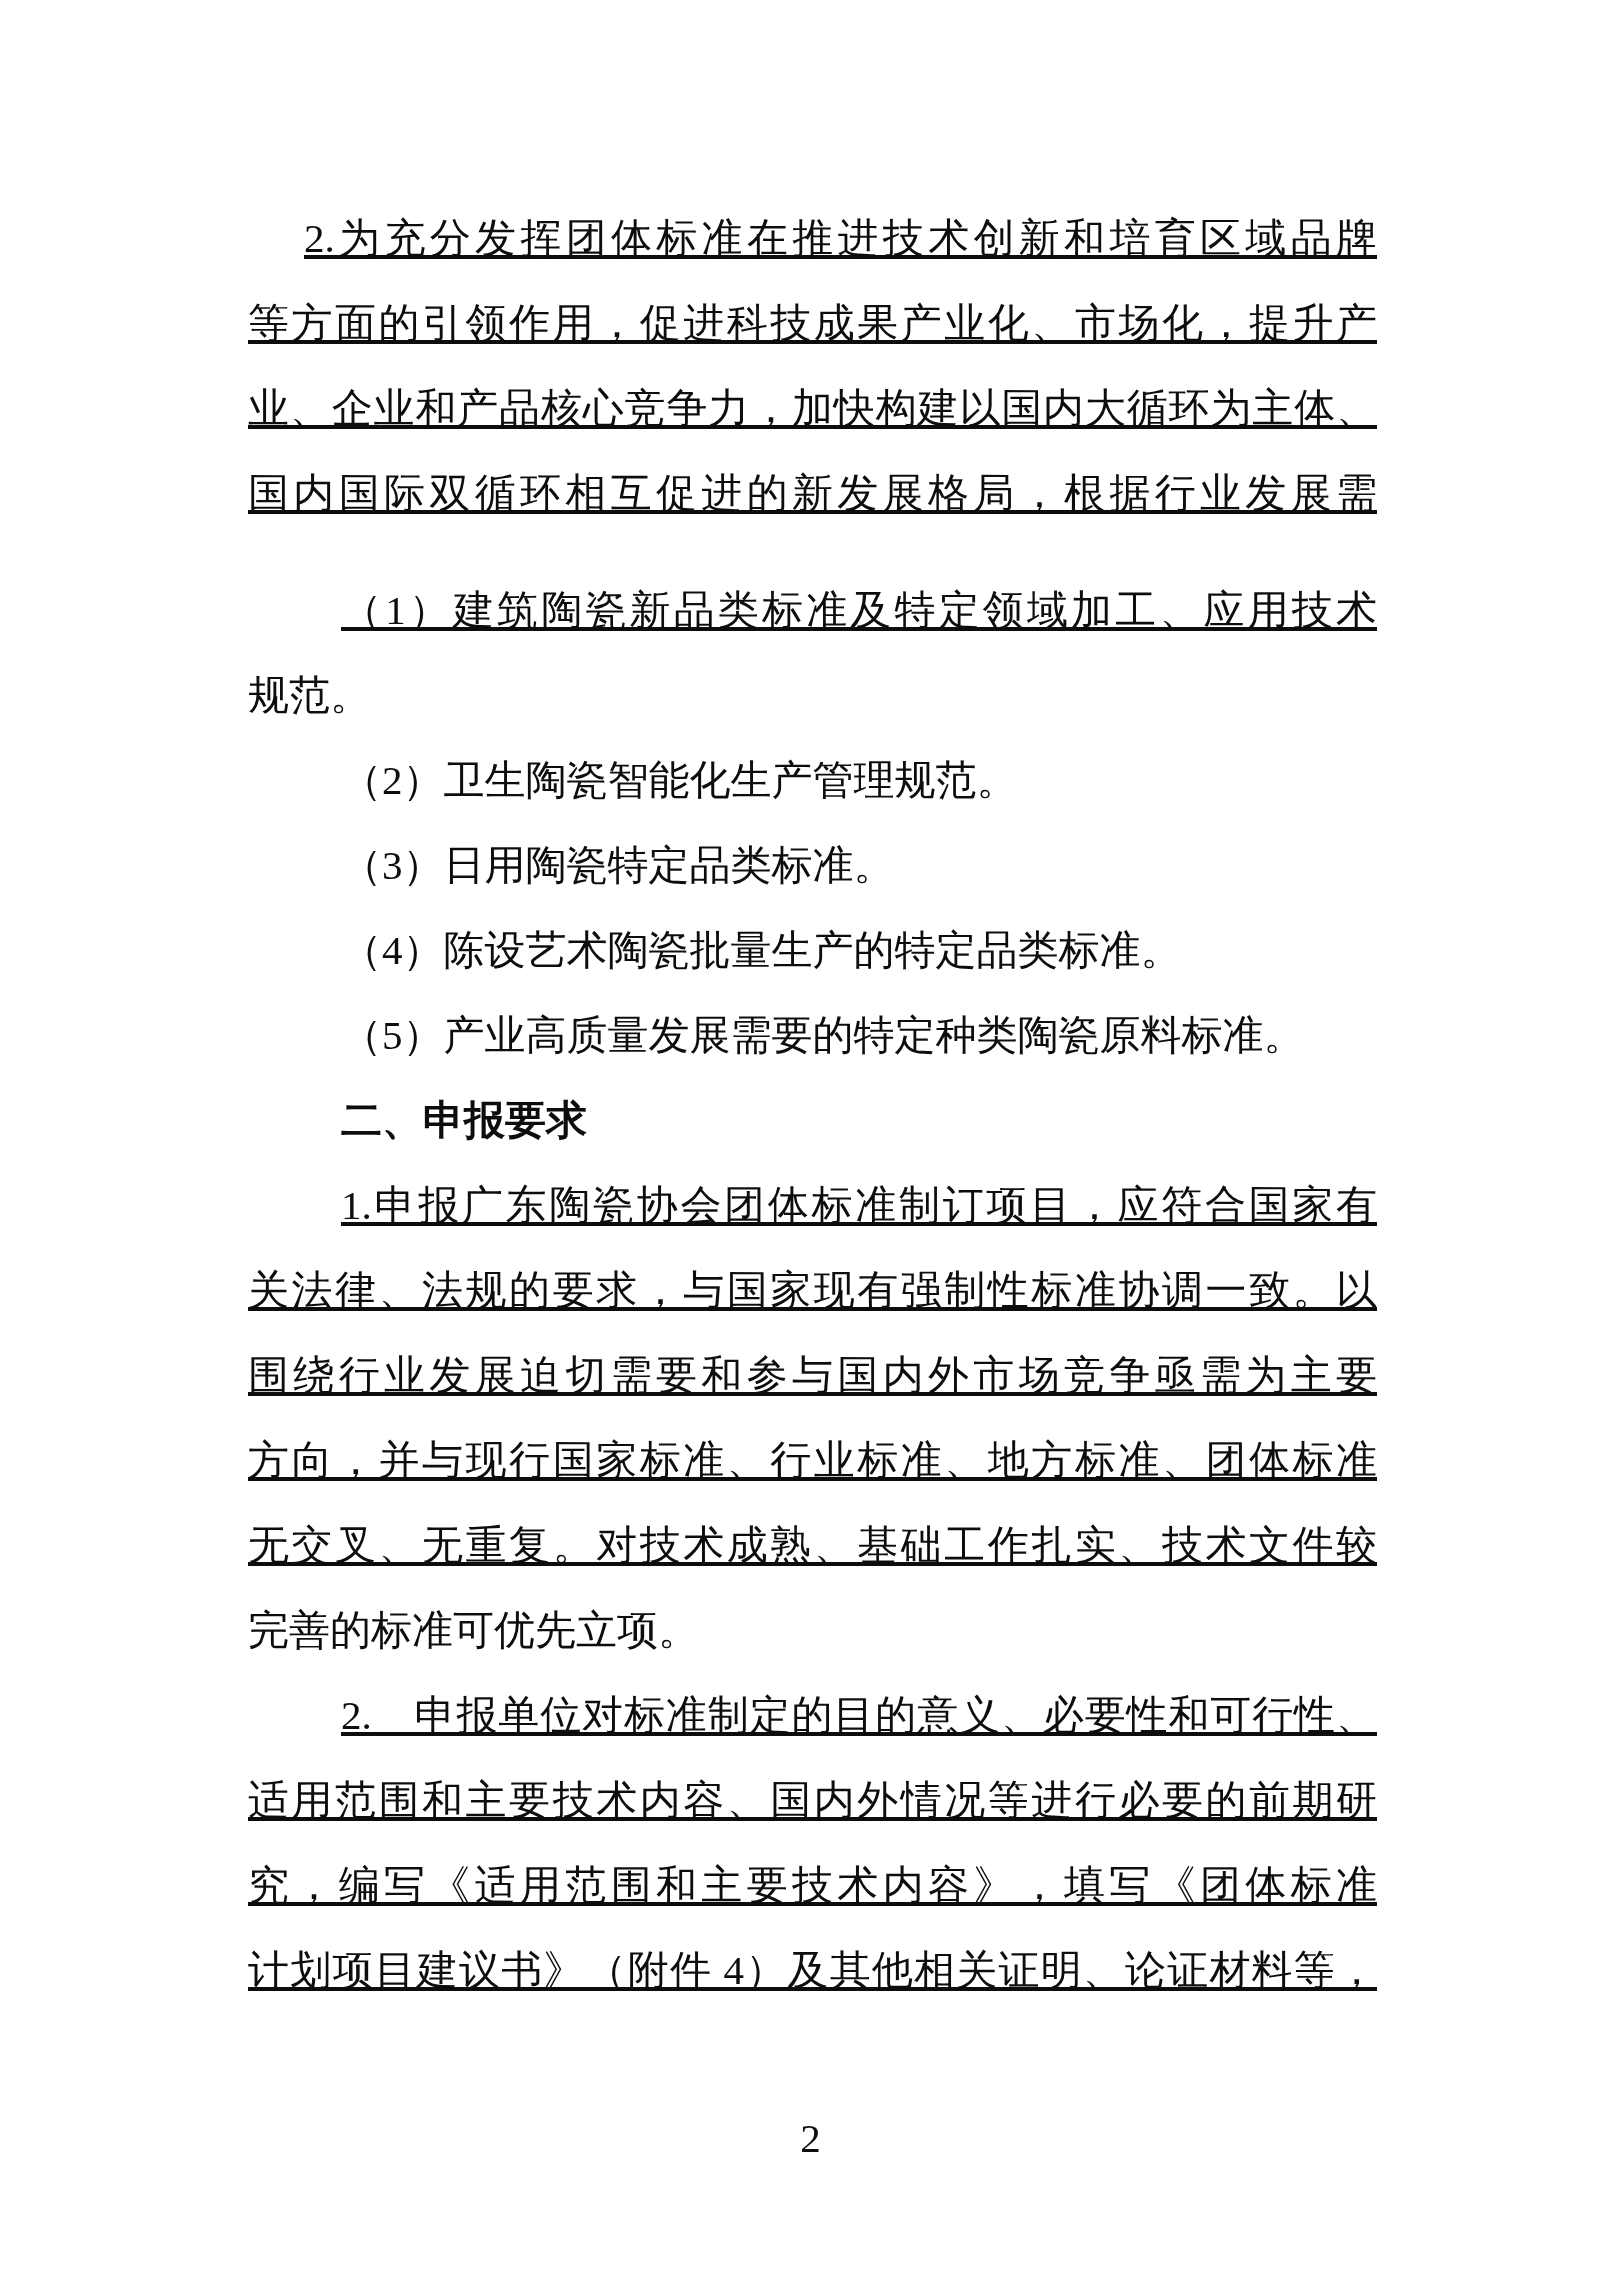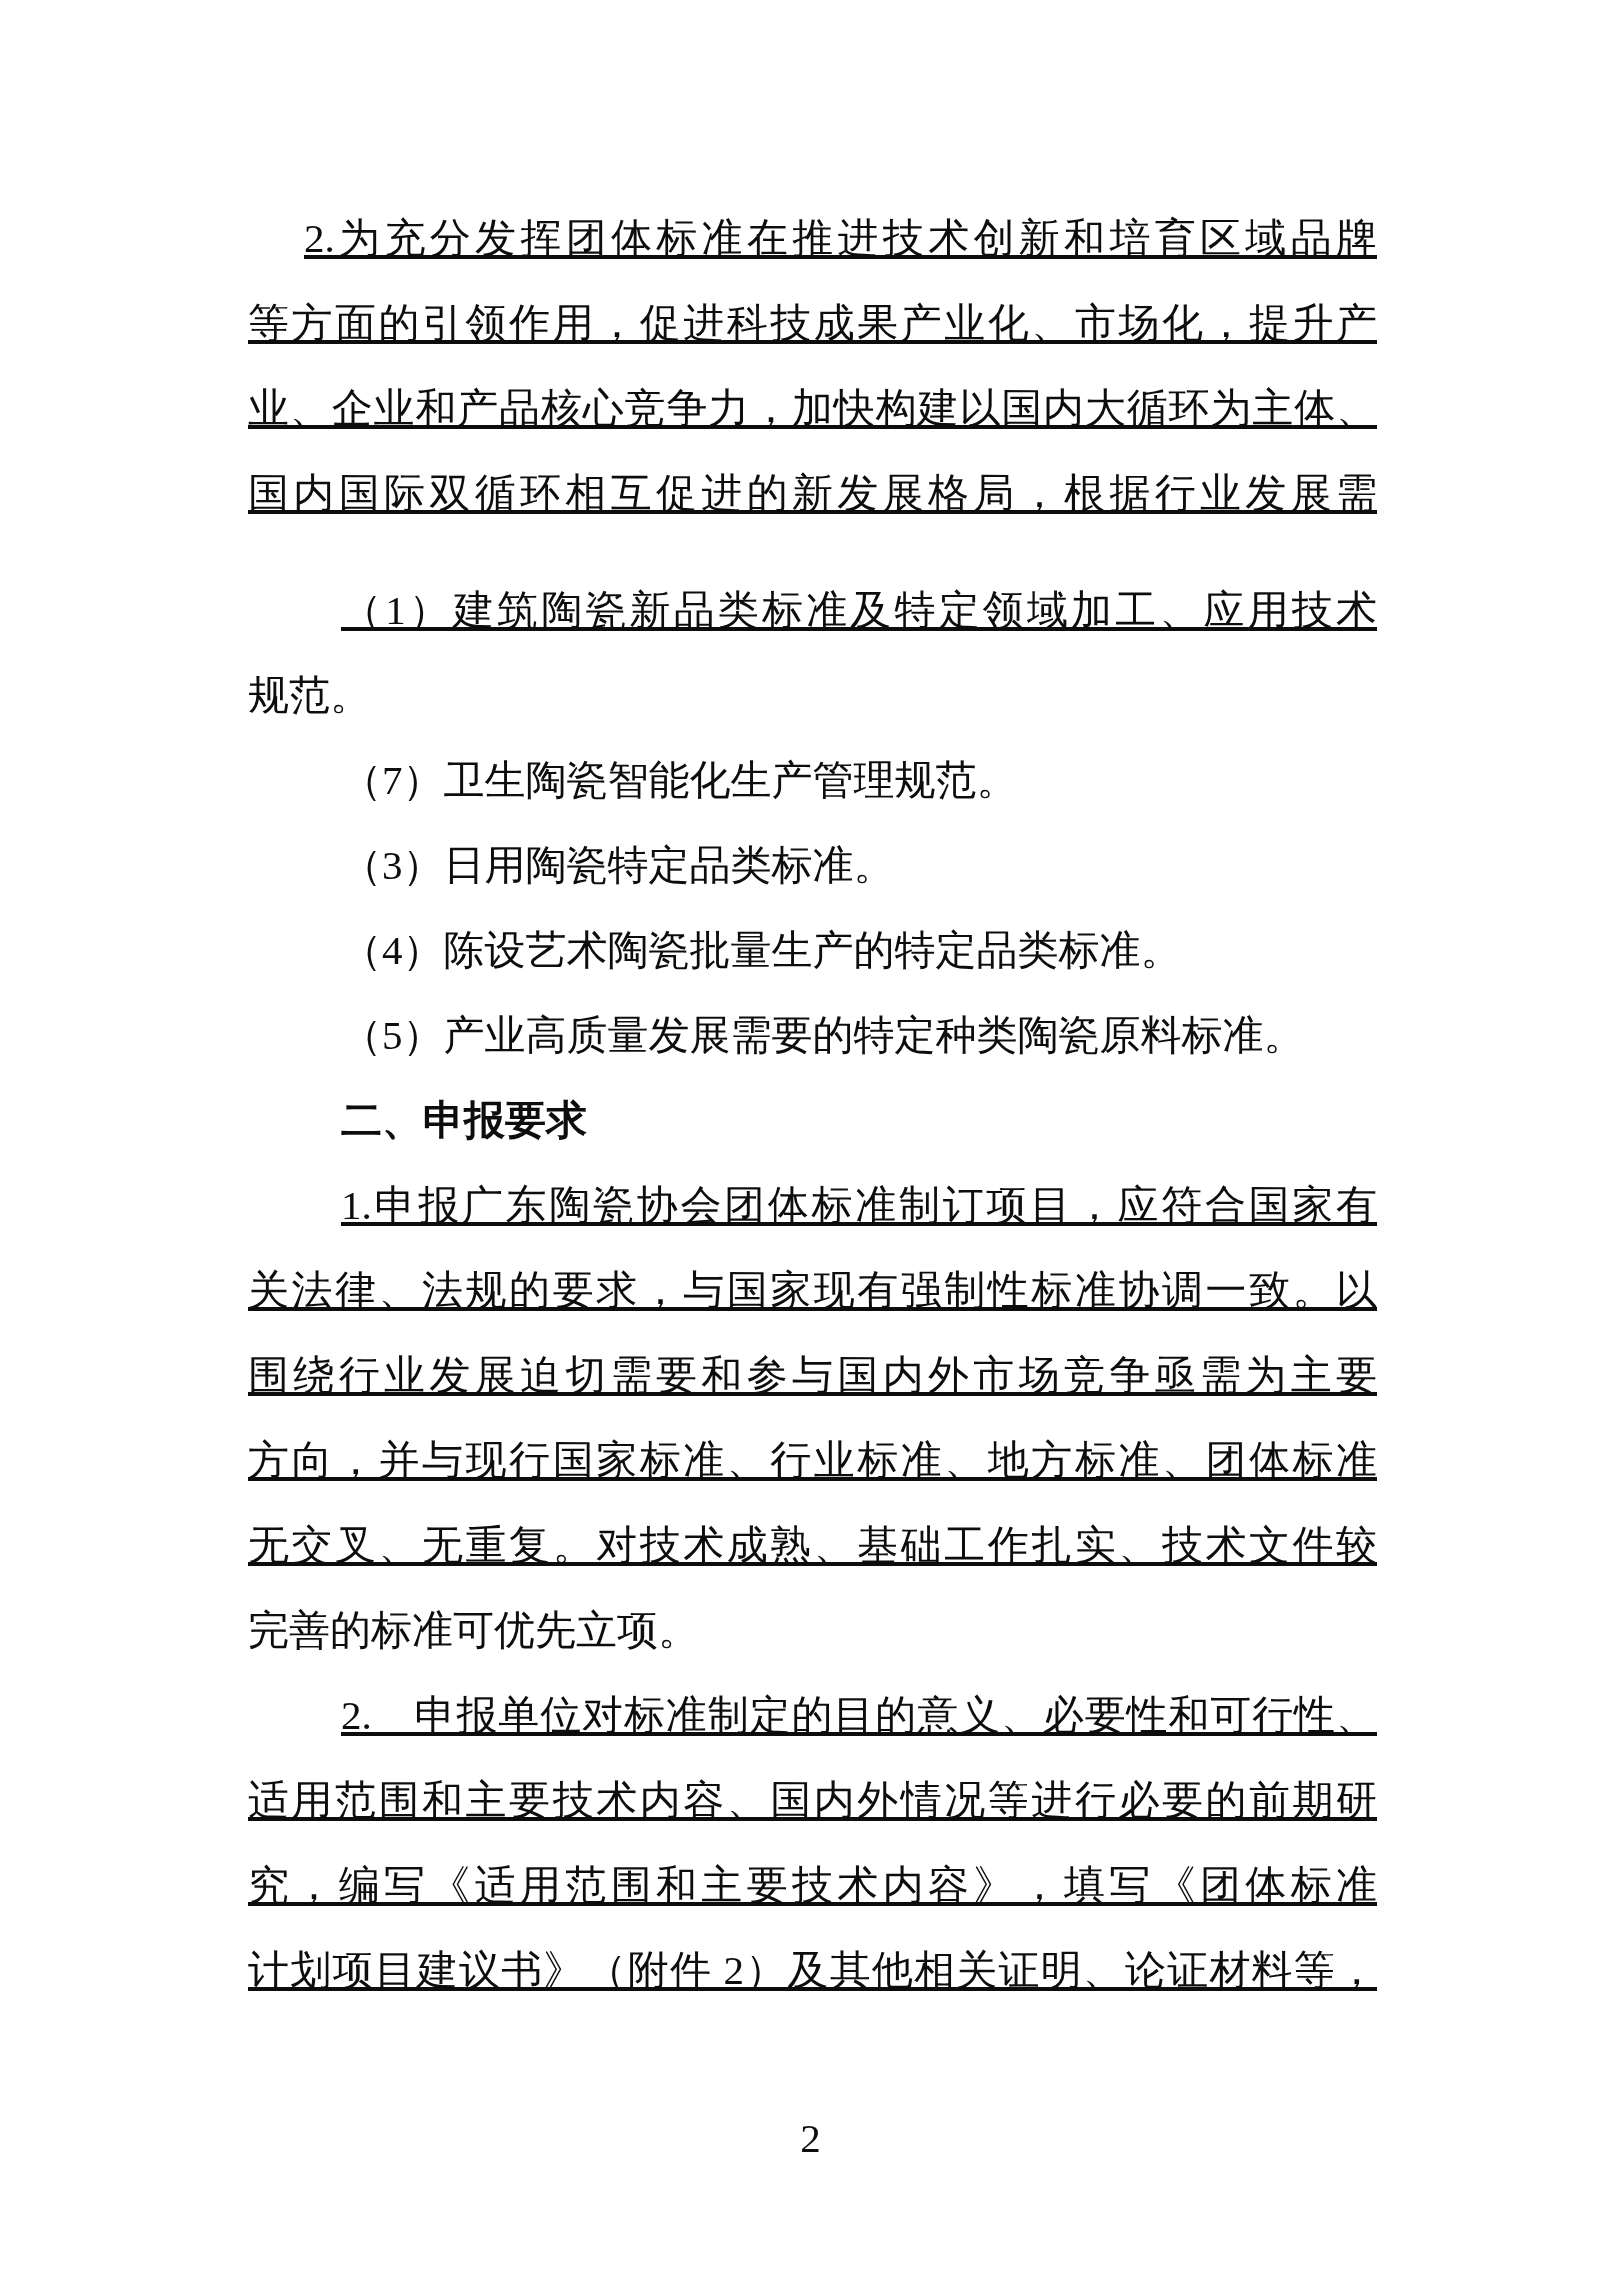--- a/index.html
+++ b/index.html
@@ -62,31 +62,31 @@
 <body>
 
 <div class="page">
   <div class="doc">
       <div class="line ind-a fill">2.为充分发挥团体标准在推进技术创新和培育区域品牌</div>
       <div class="line fill">等方面的引领作用，促进科技成果产业化、市场化，提升产</div>
       <div class="line fill">业、企业和产品核心竞争力，加快构建以国内大循环为主体、</div>
       <div class="line fill">国内国际双循环相互促进的新发展格局，根据行业发展需</div>
       <div class="line ind-b fill gap">（1）建筑陶瓷新品类标准及特定领域加工、应用技术</div>
       <div class="line">规范。</div>
-      <div class="line ind-b">（7）卫生陶瓷智能化生产管理规范。</div>
+      <div class="line ind-b">（2）卫生陶瓷智能化生产管理规范。</div>
       <div class="line ind-b">（3）日用陶瓷特定品类标准。</div>
       <div class="line ind-b">（4）陈设艺术陶瓷批量生产的特定品类标准。</div>
       <div class="line ind-b">（5）产业高质量发展需要的特定种类陶瓷原料标准。</div>
       <div class="line ind-b bold">二、申报要求</div>
       <div class="line ind-b fill">1.申报广东陶瓷协会团体标准制订项目，应符合国家有</div>
       <div class="line fill">关法律、法规的要求，与国家现有强制性标准协调一致。以</div>
       <div class="line fill">围绕行业发展迫切需要和参与国内外市场竞争亟需为主要</div>
       <div class="line fill">方向，并与现行国家标准、行业标准、地方标准、团体标准</div>
       <div class="line fill">无交叉、无重复。对技术成熟、基础工作扎实、技术文件较</div>
       <div class="line">完善的标准可优先立项。</div>
       <div class="line ind-b fill">2.　申报单位对标准制定的目的意义、必要性和可行性、</div>
       <div class="line fill">适用范围和主要技术内容、国内外情况等进行必要的前期研</div>
       <div class="line fill">究，编写《适用范围和主要技术内容》，填写《团体标准</div>
-      <div class="line fill">计划项目建议书》（附件 2）及其他相关证明、论证材料等，</div>
+      <div class="line fill">计划项目建议书》（附件 4）及其他相关证明、论证材料等，</div>
     </div>
   <div class="page-number">2</div>
 </div>
 
 
 </body></html>

